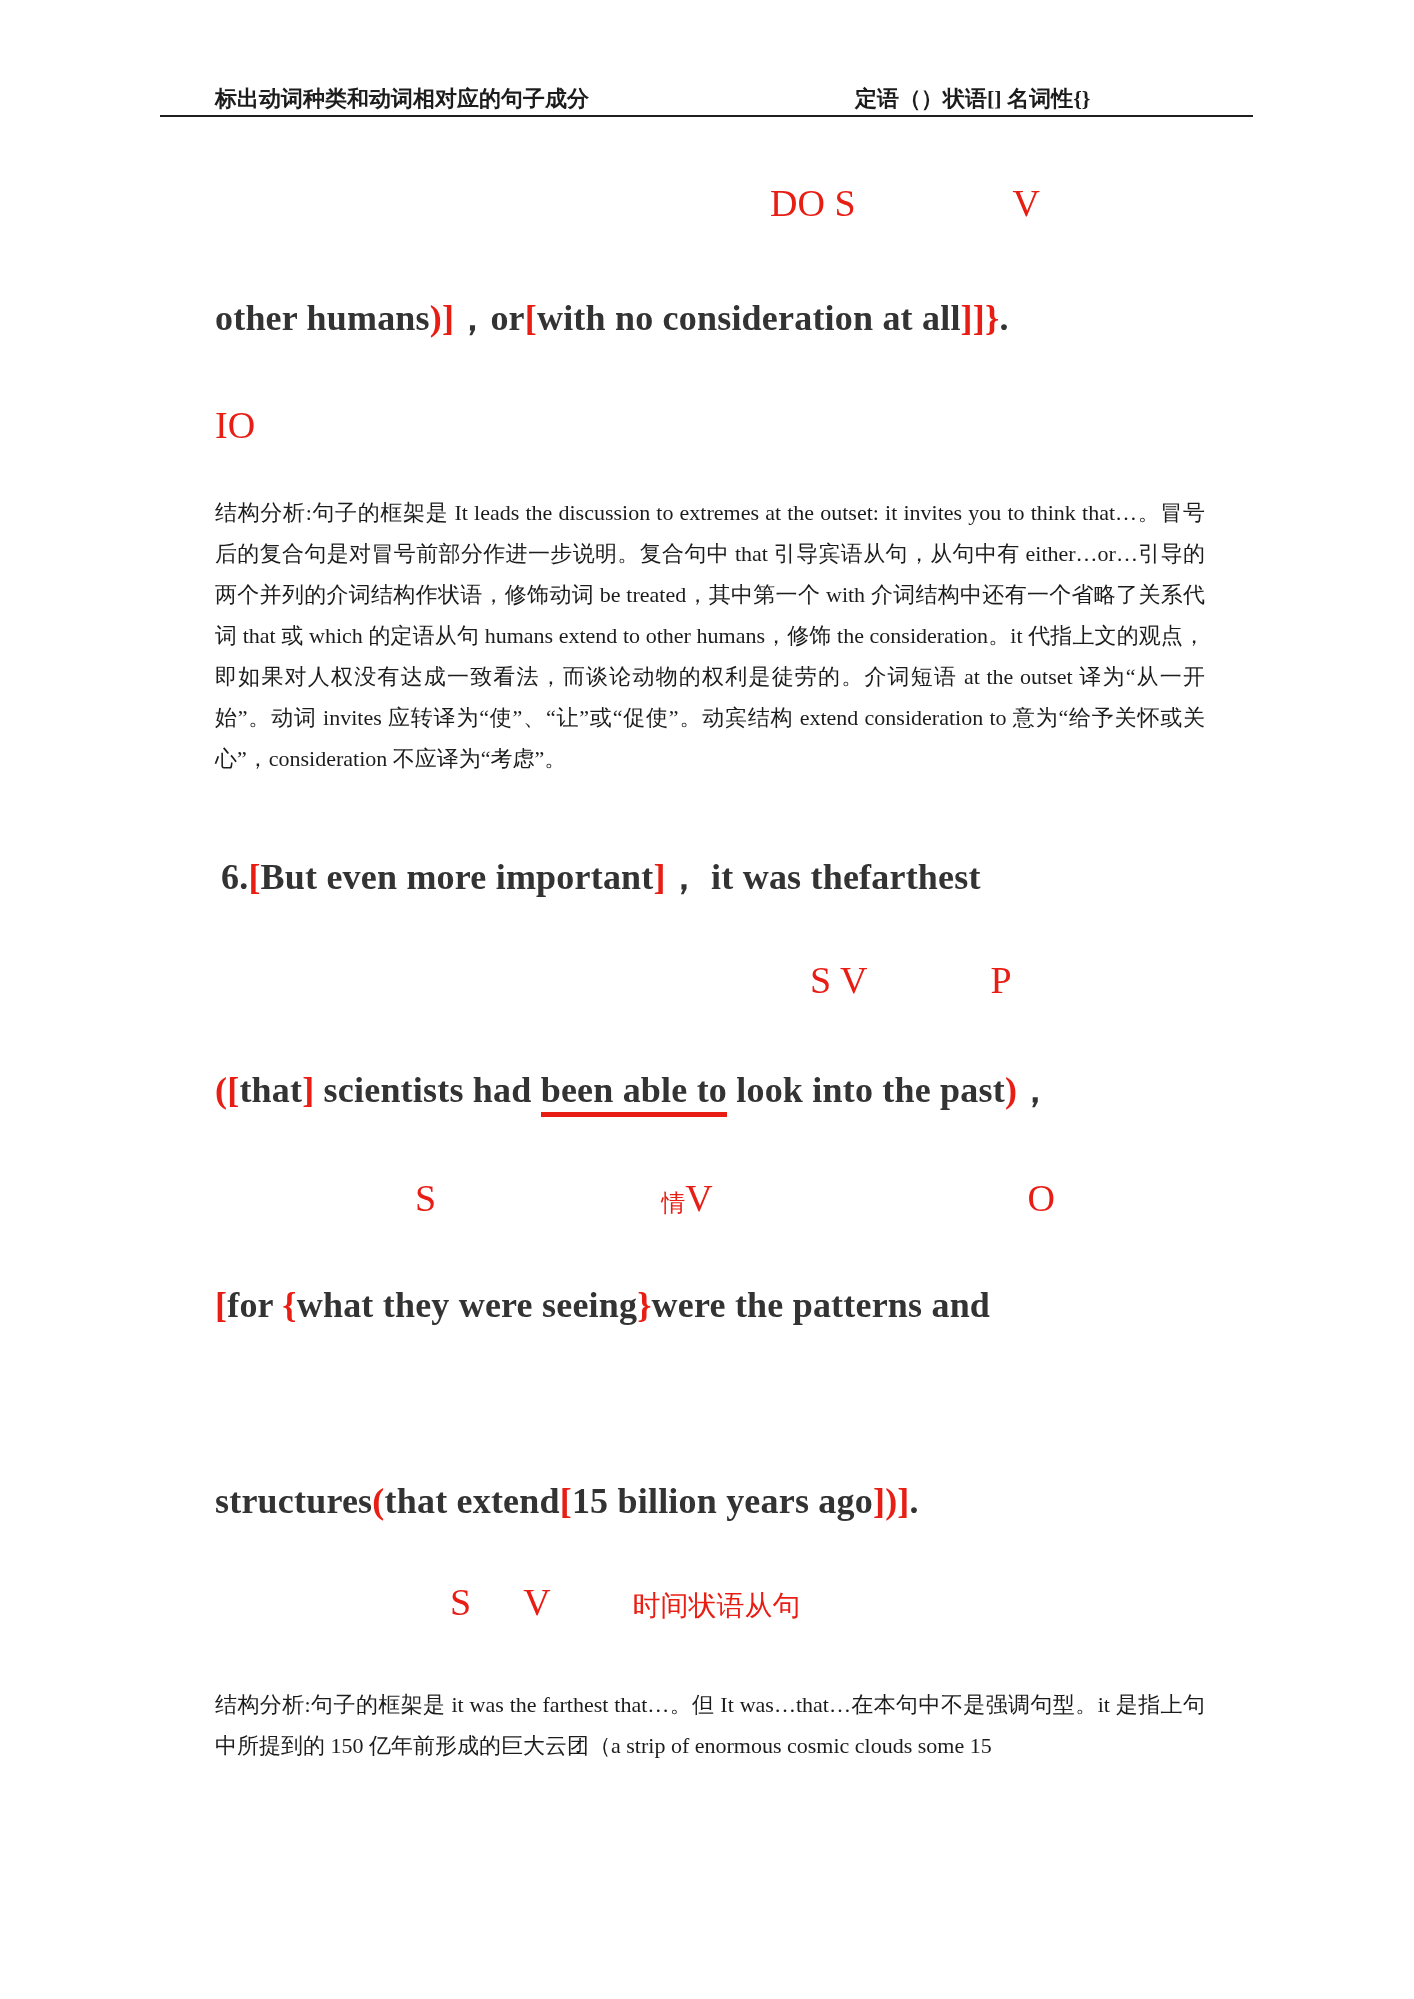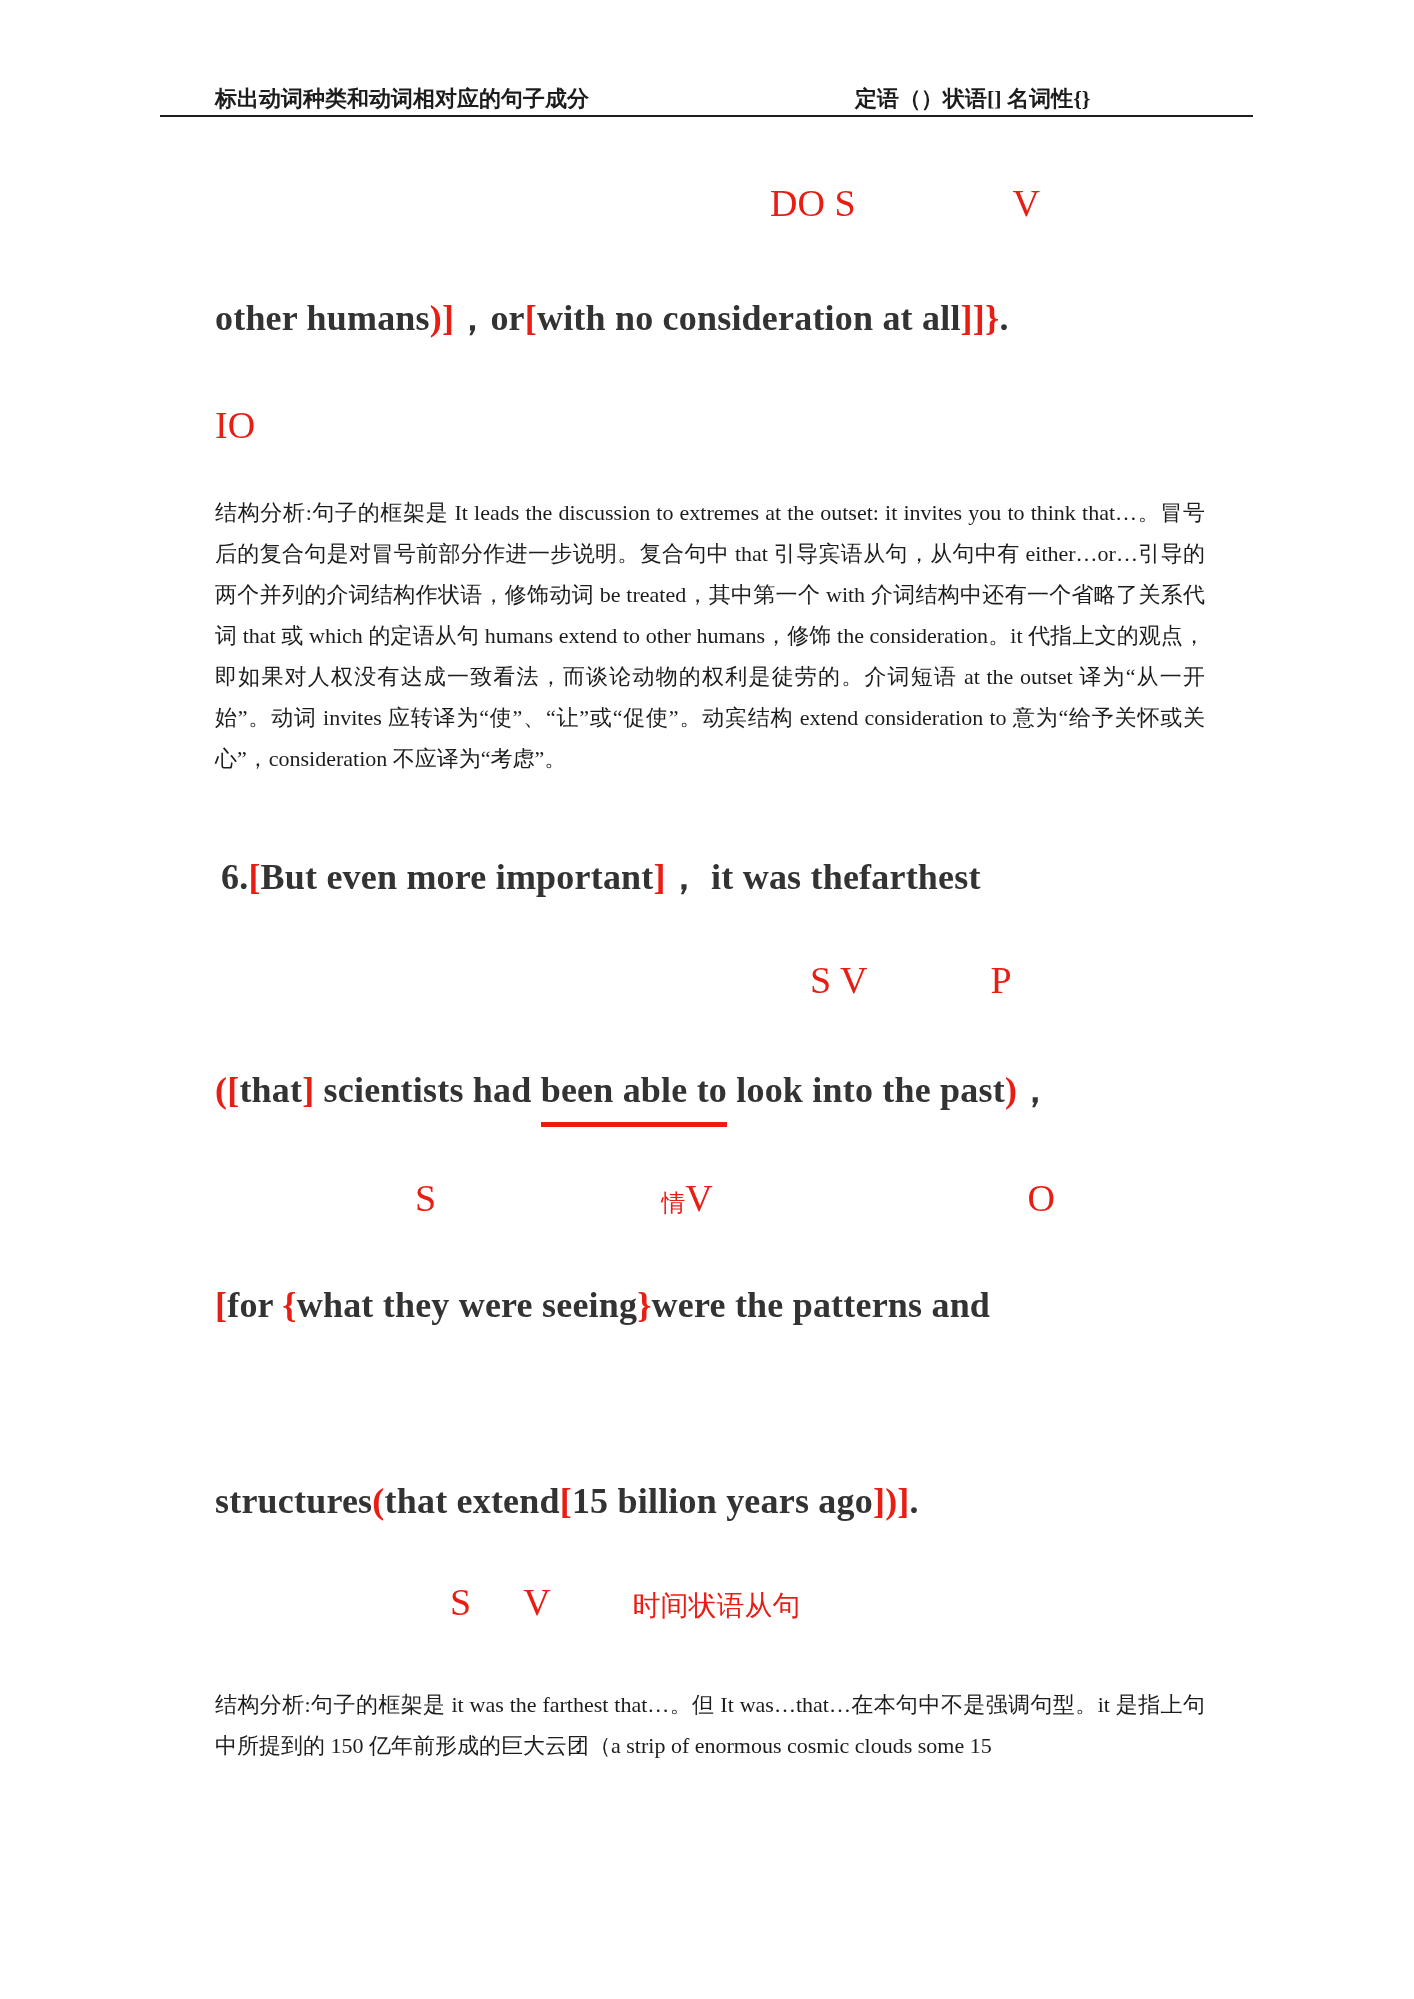--- a/index.html
+++ b/index.html
@@ -22,21 +22,21 @@
   
   .disp{font-size:36px;font-weight:bold;color:var(--disp);white-space:nowrap;letter-spacing:0.2px;}
   
   .anno{font-size:38px;color:var(--red);white-space:nowrap;}
   
   .para{font-size:22px;line-height:41px;color:var(--ink);text-align:justify;width:990px;}
   .footer{font-size:19px;color:var(--ink);width:1414px;text-align:center;}
   
   .sg-k{}
   .sg-r{color:var(--red);}
-  .sg-u{border-bottom:5px solid var(--red);padding-bottom:12px;}
+  .sg-u{border-bottom:5px solid var(--red);padding-bottom:2px;}
   .sg-cn{color:var(--red);font-size:28px;}
   .sg-cns{color:var(--red);font-size:24px;}
 </style>
 </head>
 <body>
 
 <div class="page">
 
   <div class="abs hdr" style="left:215px;top:84px;">标出动词种类和动词相对应的句子成分</div>
 

